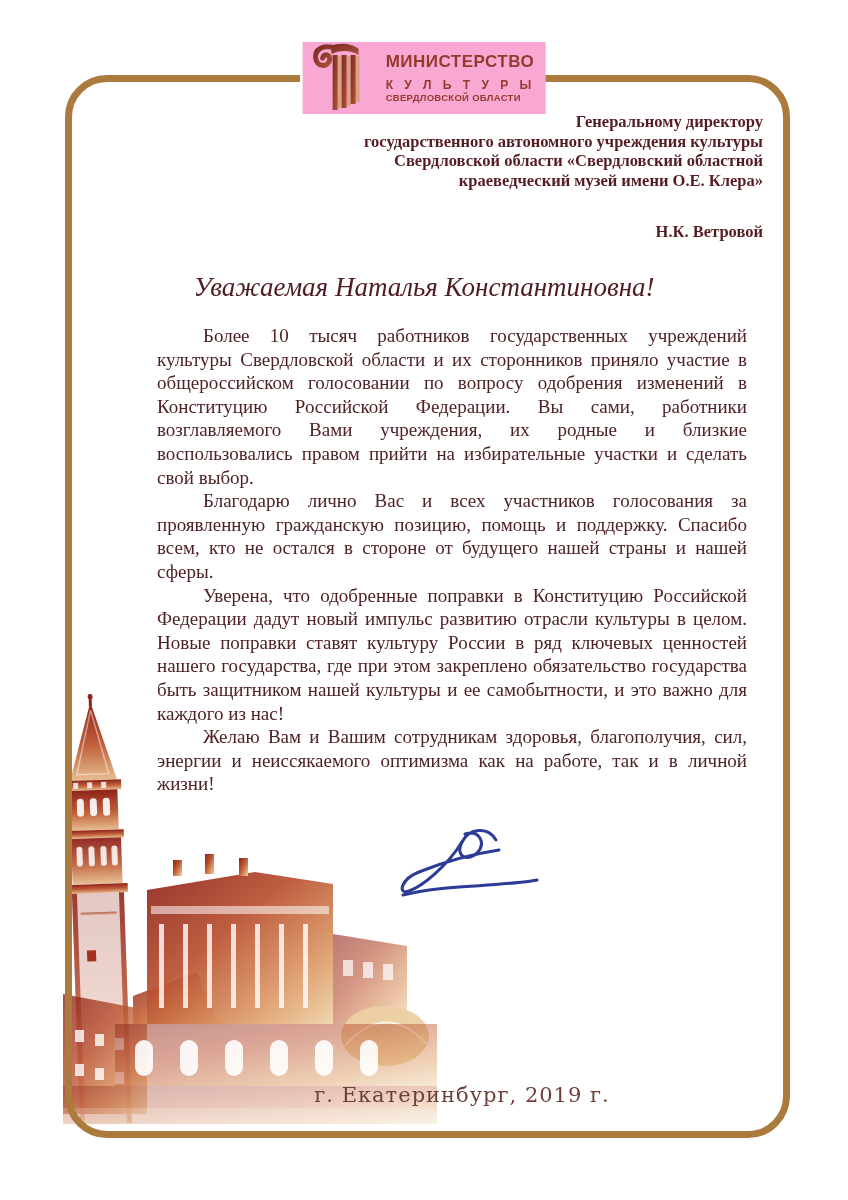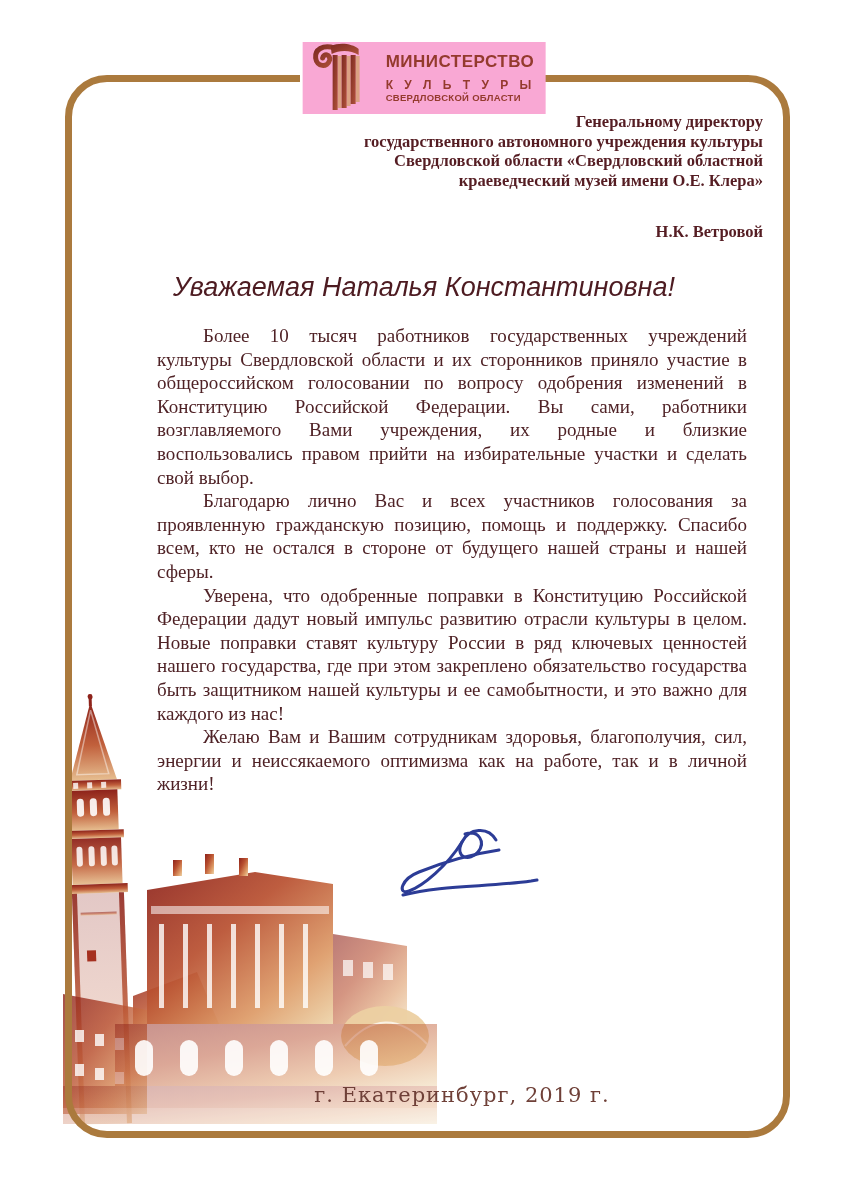--- a/index.html
+++ b/index.html
@@ -51,21 +51,21 @@
     font-weight:bold;
     line-height:19.5px;
     color:#551d23;
     z-index:6;
   }
   .addressee-name{margin-top:32px;}
   .salutation{
     position:absolute;
     top:272px; left:0; right:0;
     text-align:center;
-    font-family:Liberation Sans, sans-serif;
+    font-family:Liberation Serif, serif;
     font-style:italic;
     font-size:27px;
     color:#4d1b21;
     z-index:6;
   }
   .letter-body{
     position:absolute;
     top:324px; left:133px; right:101px;
     text-align:justify;
     font-size:19px;

